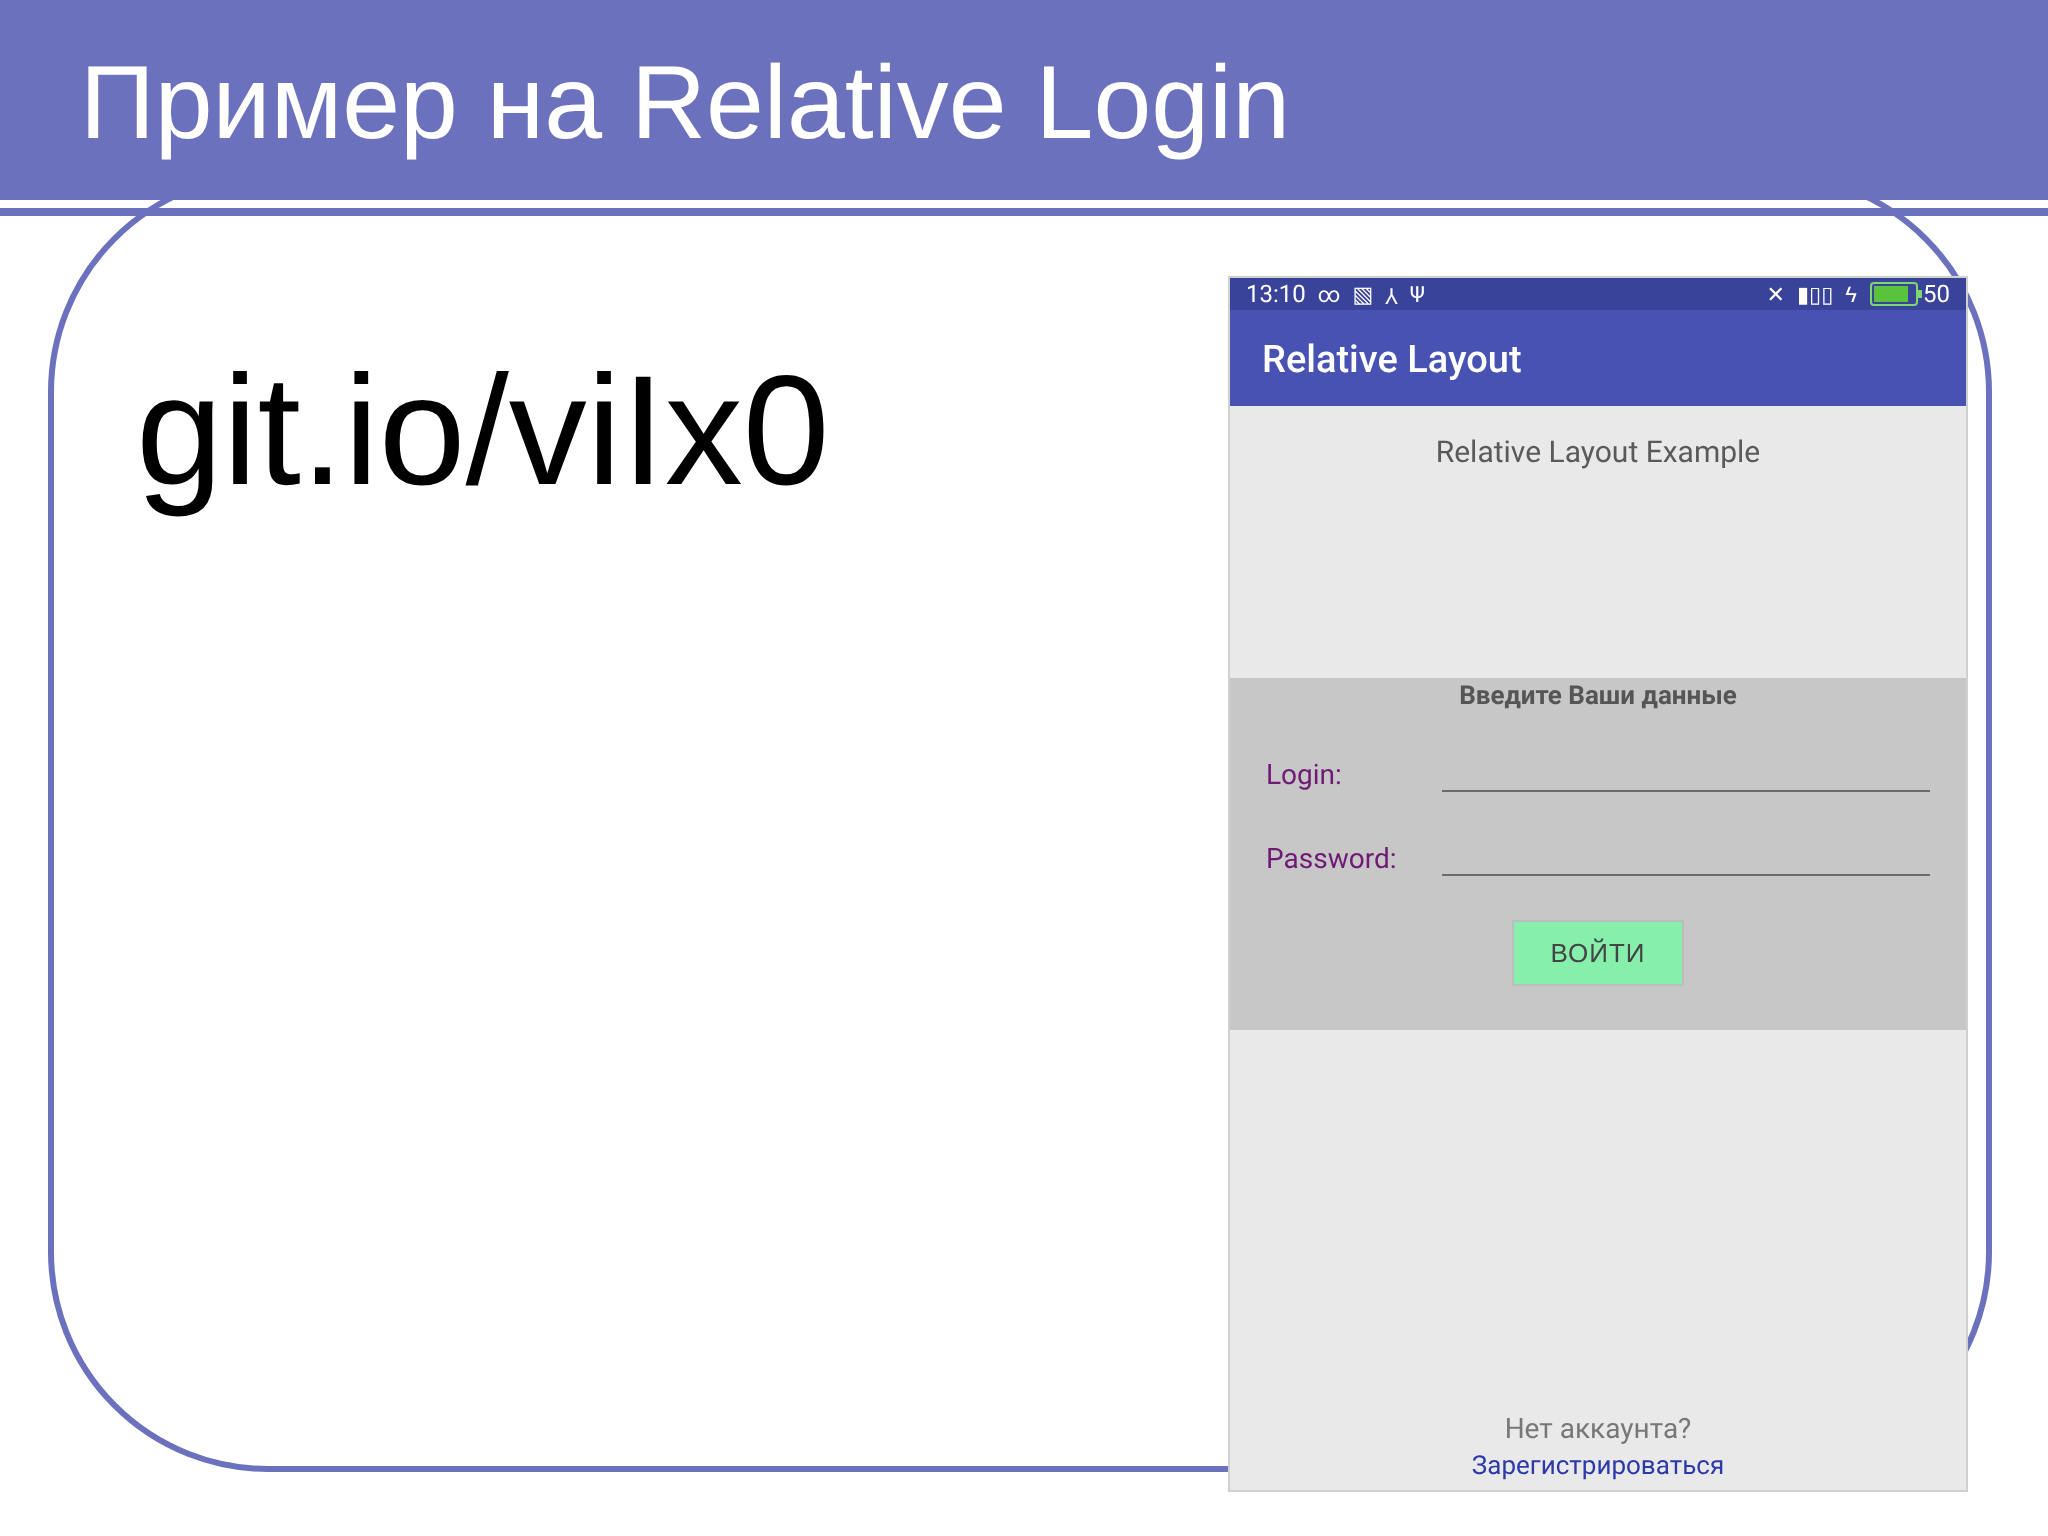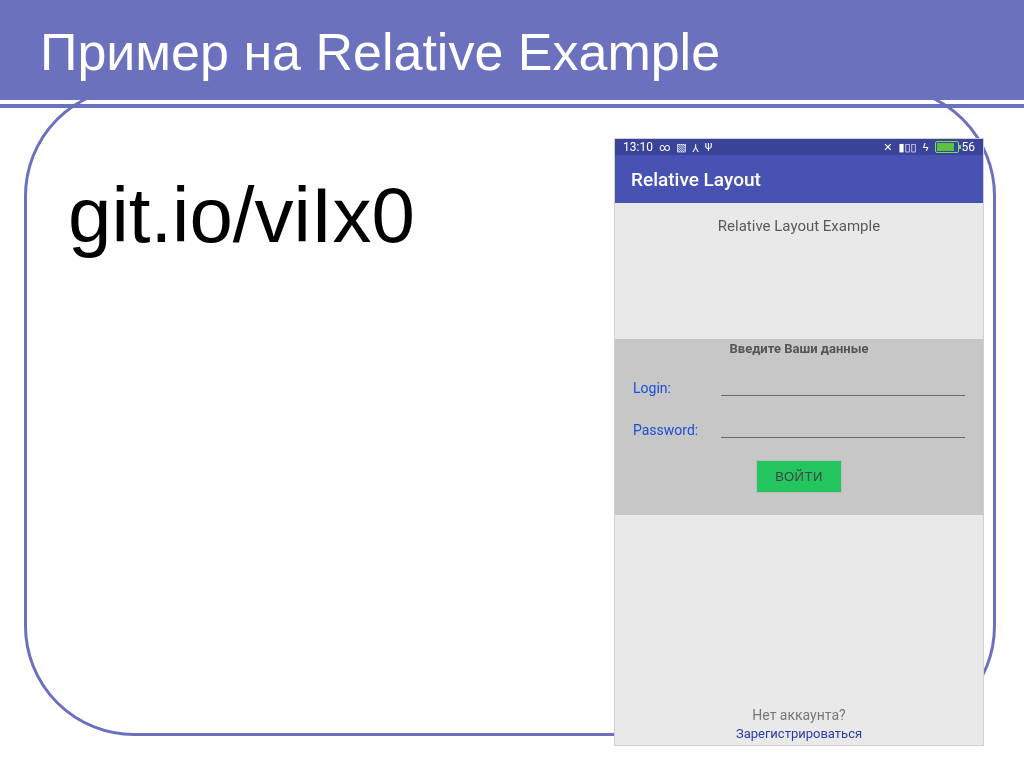--- a/index.html
+++ b/index.html
@@ -125,35 +125,35 @@
   }
   .form-row {
     display: flex;
     align-items: flex-end;
     margin-bottom: 22px;
     gap: 8px;
   }
   .form-label {
     width: 80px;
     font-size: 14px;
-    color: #1d4ed8;
+    color: #701a75;
   }
   .form-input {
     flex: 1;
     border: none;
     border-bottom: 1px solid #6a6a6a;
     background: transparent;
     height: 20px;
     font-size: 14px;
     outline: none;
   }
   .submit-wrap { text-align: center; margin-top: 10px; }
   .submit-btn {
     display: inline-block;
-    background: #22c55e;
+    background: #86efac;
     border: 1px solid #bdbdbd;
     padding: 8px 18px;
     font-size: 13px;
     color: #444;
     letter-spacing: 0.5px;
     cursor: pointer;
   }
 
   
   .no-account {
@@ -171,21 +171,21 @@
     color: #2b3aa8;
     cursor: pointer;
   }
 
   .ico { font-size: 11px; }
 </style>
 </head>
 <body>
 
 <div class="header-band">
-  <div class="slide-title">Пример на Relative Example</div>
+  <div class="slide-title">Пример на Relative Login</div>
 </div>
 
 <div class="round-frame"></div>
 
 <div class="link-text">git.io/viIx0</div>
 
 <div class="phone">
 
   <div class="statusbar">
     <div class="left">
@@ -196,21 +196,21 @@
       <span class="ico">Ψ</span>
     </div>
     <div class="right">
       <span class="ico">✕</span>
       <span class="ico">▮▯▯</span>
       <span class="ico">ϟ</span>
       <span class="battery">
         <span class="battery-shell">
             <span class="battery-fill"></span>
           </span>
-        <span>56</span>
+        <span>50</span>
       </span>
     </div>
   </div>
 
   <div class="appbar">
     <span>Relative Layout</span>
   </div>
 
   <div class="app-content">
     <div class="subtitle">Relative Layout Example</div>

